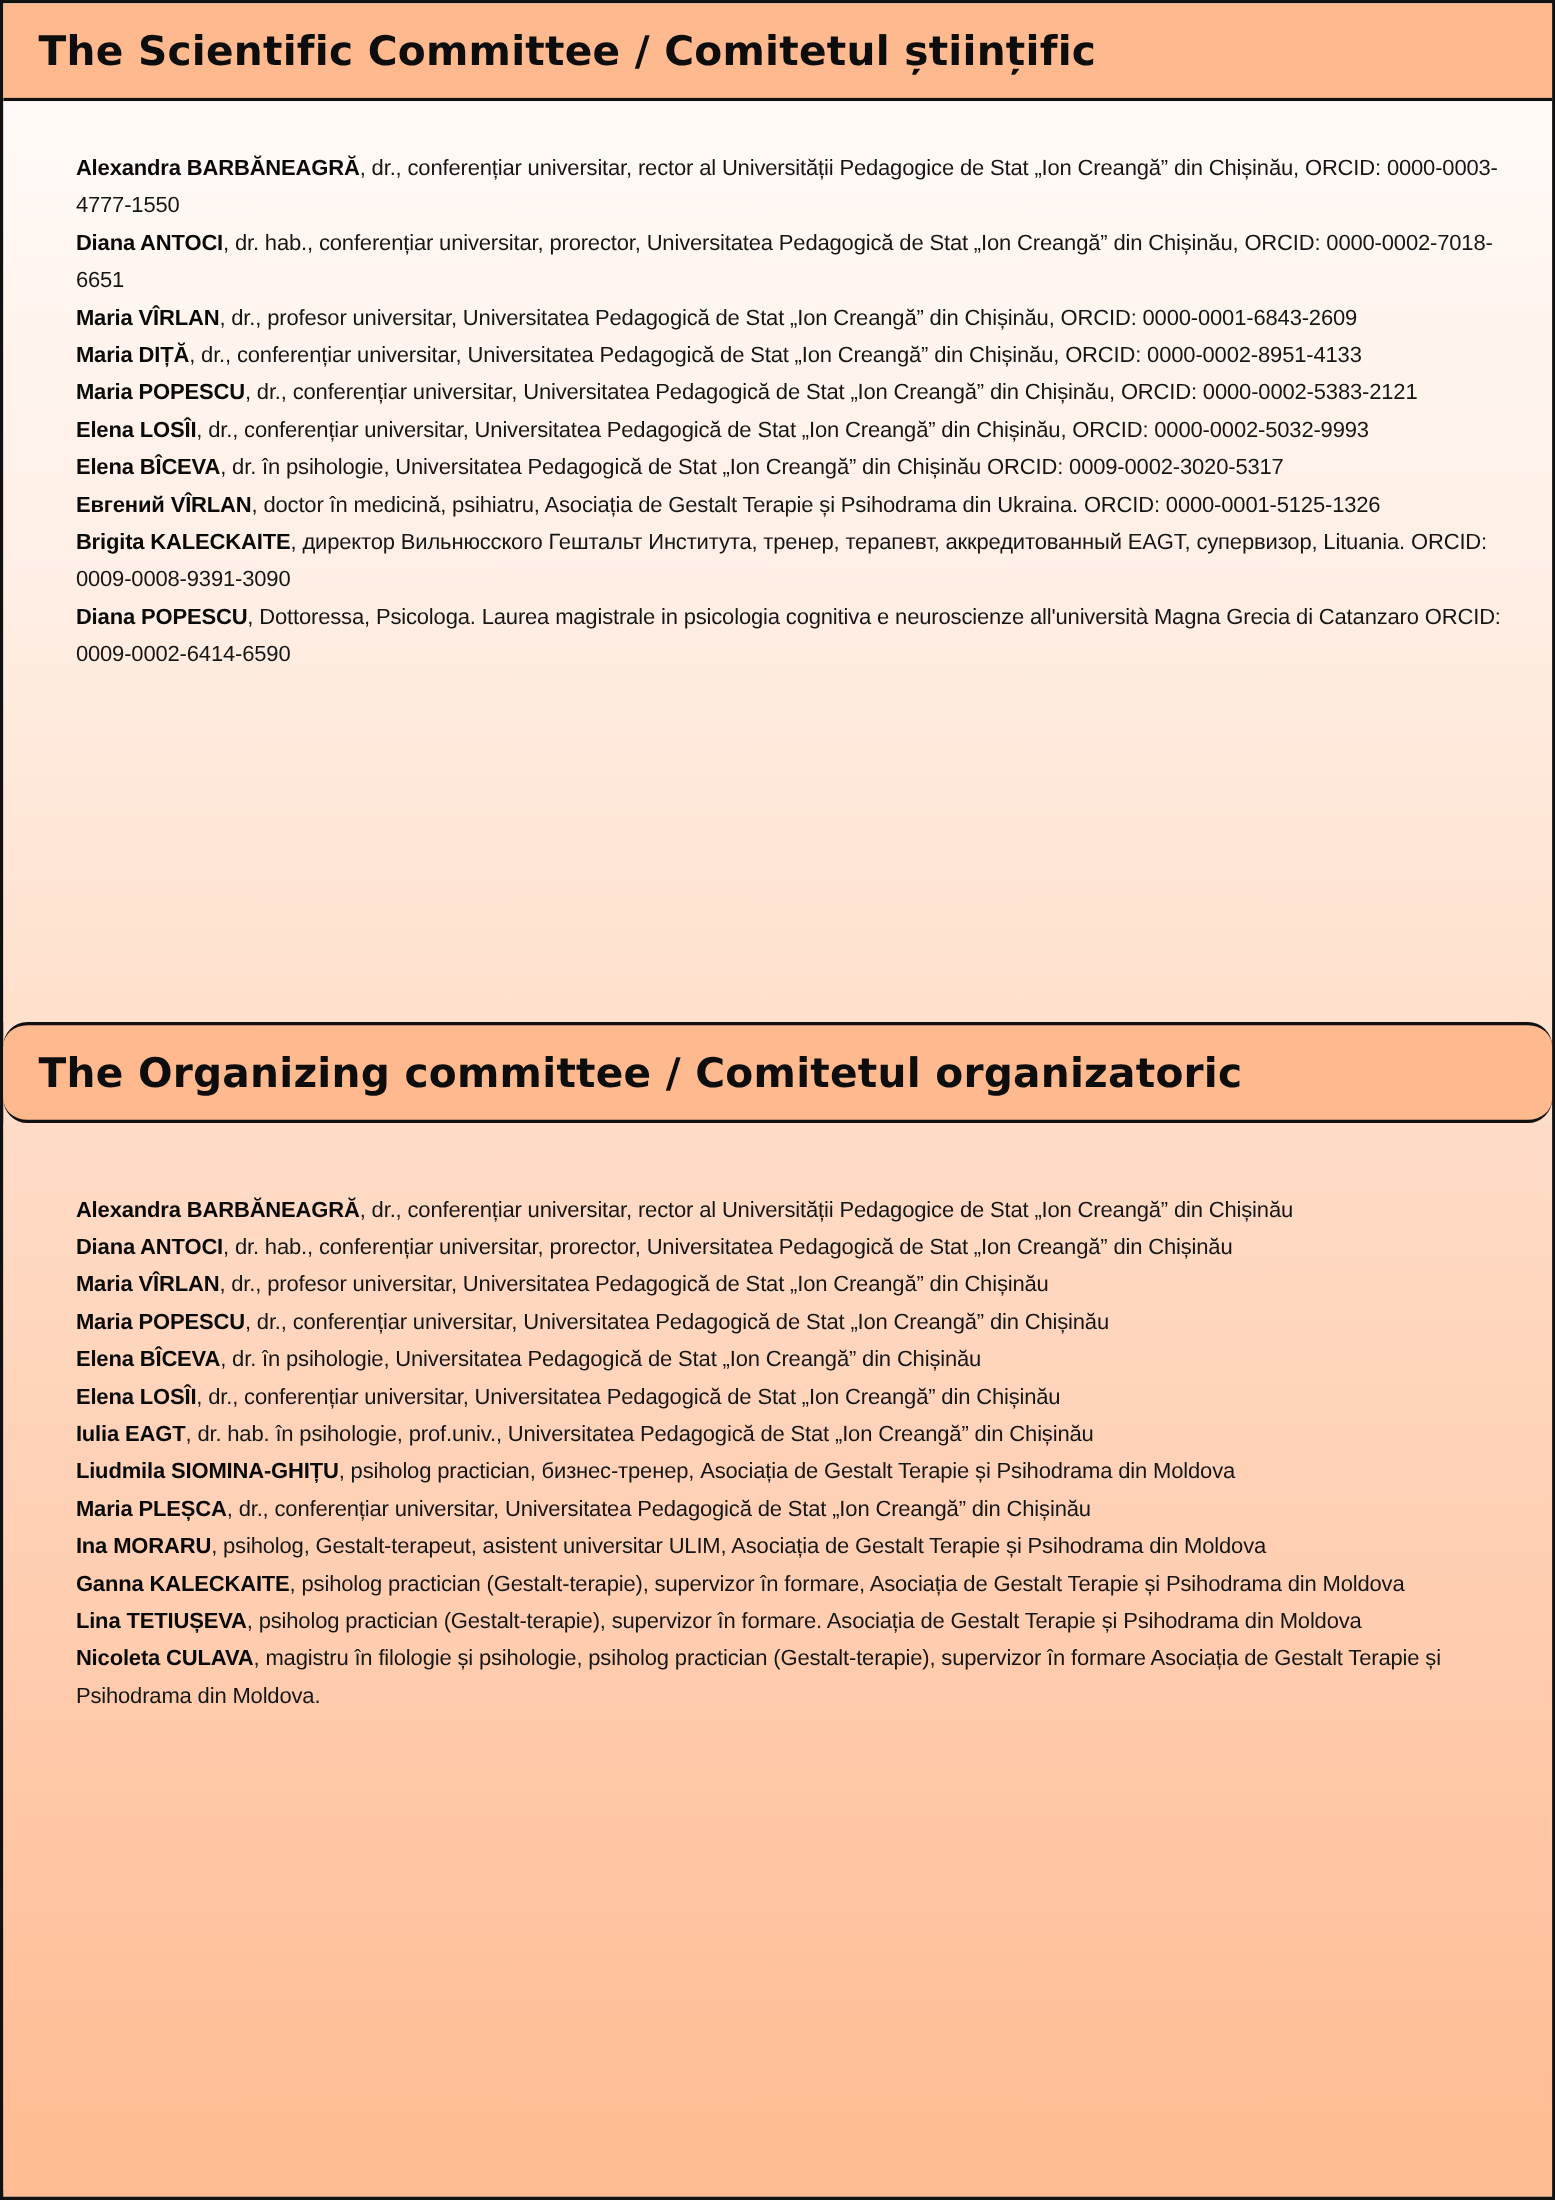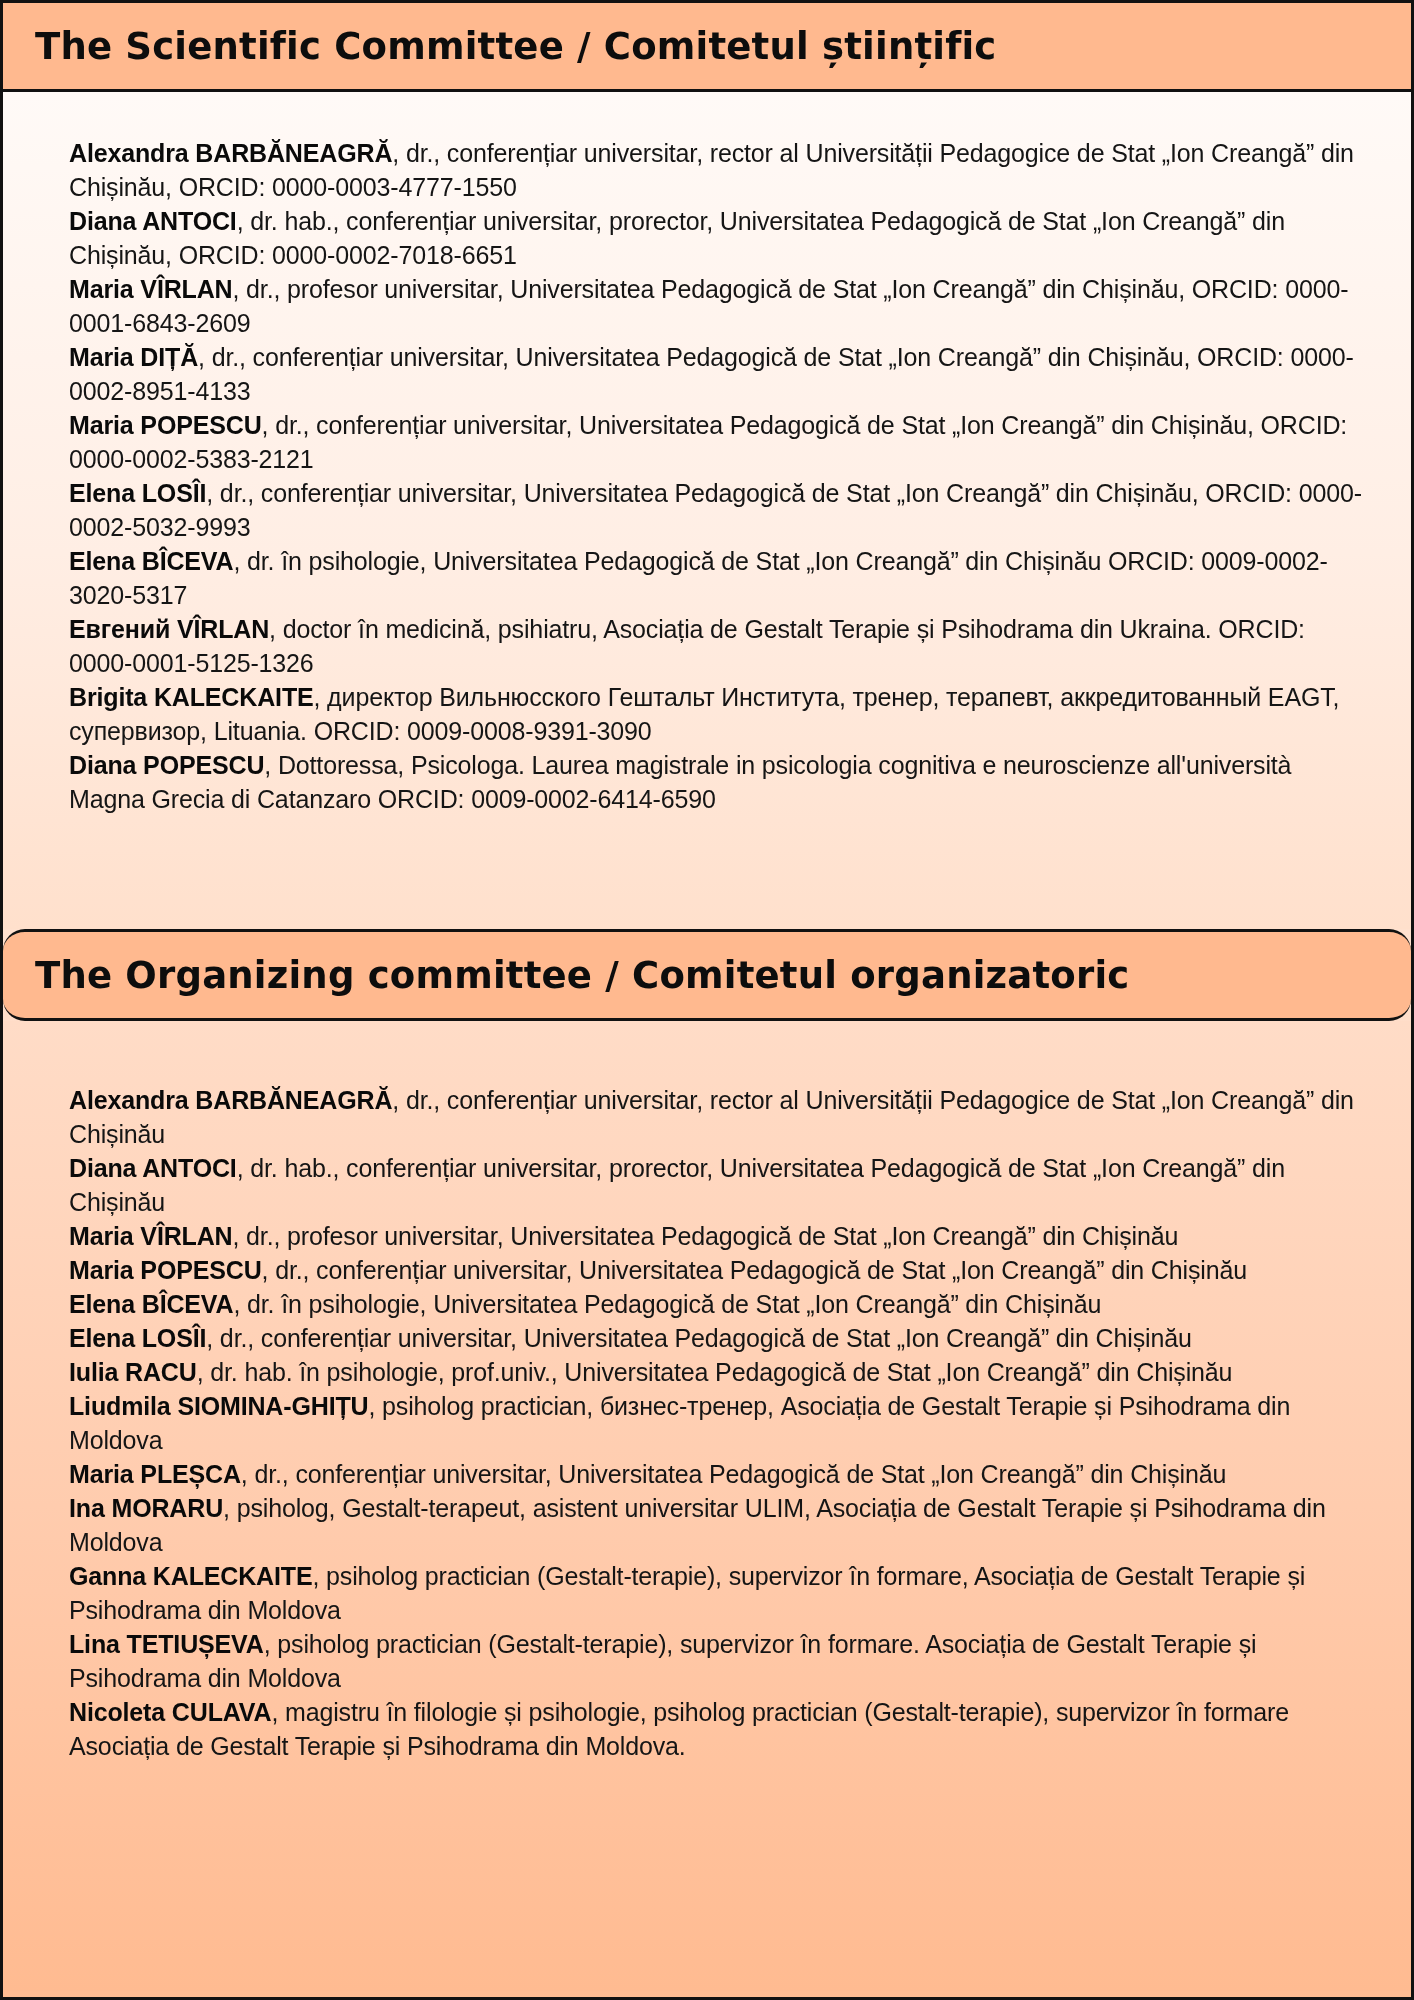--- a/index.html
+++ b/index.html
@@ -55,21 +55,21 @@
       height: 837px;
       padding-top: 44px;
       background: linear-gradient(to bottom, #fffaf7 0%, #ffeee4 55%, #ffe0cc 100%);
     }
     .org-body {
       padding-top: 62px;
       height: 970px;
       background: linear-gradient(to bottom, #ffdcc7 0%, #ffccae 50%, #ffbb91 100%);
     }
     .entry {
-      font-size: 25px;
+      font-size: 20px;
       line-height: 34px;
       letter-spacing: -0.15px;
       color: #151515;
       margin: 0;
     }
     .entry .name {
       font-weight: bold;
       color: #0a0a0a;
     }
   </style>
@@ -100,21 +100,21 @@
     <div class="section-header second" style="height:92px;">
       <span class="section-title">The Organizing committee / Comitetul organizatoric</span>
     </div>
     <div class="section-body org-body">
       <p class="entry"><span class="name">Alexandra BARBĂNEAGRĂ</span><span>, dr., conferențiar universitar, rector al Universității Pedagogice de Stat „Ion Creangă” din Chișinău</span></p>
       <p class="entry"><span class="name">Diana ANTOCI</span><span>, dr. hab., conferențiar universitar, prorector, Universitatea Pedagogică de Stat „Ion Creangă” din Chișinău</span></p>
       <p class="entry"><span class="name">Maria VÎRLAN</span><span>, dr., profesor universitar, Universitatea Pedagogică de Stat „Ion Creangă” din Chișinău</span></p>
       <p class="entry"><span class="name">Maria POPESCU</span><span>, dr., conferențiar universitar, Universitatea Pedagogică de Stat „Ion Creangă” din Chișinău</span></p>
       <p class="entry"><span class="name">Elena BÎCEVA</span><span>, dr. în psihologie, Universitatea Pedagogică de Stat „Ion Creangă” din Chișinău</span></p>
       <p class="entry"><span class="name">Elena LOSÎI</span><span>, dr., conferențiar universitar, Universitatea Pedagogică de Stat „Ion Creangă” din Chișinău</span></p>
-      <p class="entry"><span class="name">Iulia RACU</span><span>, dr. hab. în psihologie, prof.univ., Universitatea Pedagogică de Stat „Ion Creangă” din Chișinău</span></p>
+      <p class="entry"><span class="name">Iulia EAGT</span><span>, dr. hab. în psihologie, prof.univ., Universitatea Pedagogică de Stat „Ion Creangă” din Chișinău</span></p>
       <p class="entry"><span class="name">Liudmila SIOMINA-GHIȚU</span><span>, psiholog practician, бизнес-тренер, Asociația de Gestalt Terapie și Psihodrama din Moldova</span></p>
       <p class="entry"><span class="name">Maria PLEȘCA</span><span>, dr., conferențiar universitar, Universitatea Pedagogică de Stat „Ion Creangă” din Chișinău</span></p>
       <p class="entry"><span class="name">Ina MORARU</span><span>, psiholog, Gestalt-terapeut, asistent universitar ULIM, Asociația de Gestalt Terapie și Psihodrama din Moldova</span></p>
       <p class="entry"><span class="name">Ganna KALECKAITE</span><span>, psiholog practician (Gestalt-terapie), supervizor în formare, Asociația de Gestalt Terapie și Psihodrama din Moldova</span></p>
       <p class="entry"><span class="name">Lina TETIUȘEVA</span><span>, psiholog practician (Gestalt-terapie), supervizor în formare. Asociația de Gestalt Terapie și Psihodrama din Moldova</span></p>
       <p class="entry"><span class="name">Nicoleta CULAVA</span><span>, magistru în filologie și psihologie, psiholog practician (Gestalt-terapie), supervizor în formare Asociația de Gestalt Terapie și Psihodrama din Moldova.</span></p>
     </div>
   </section>
 
 </div>

